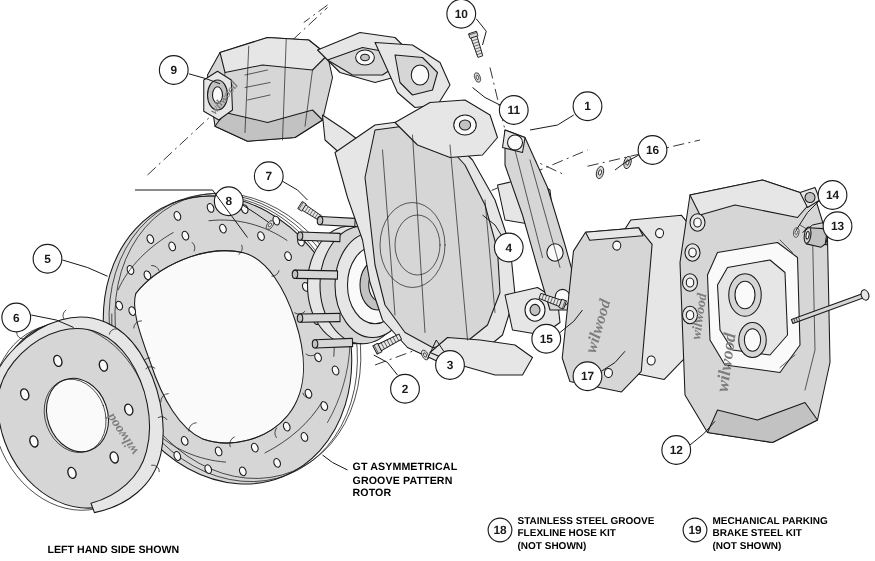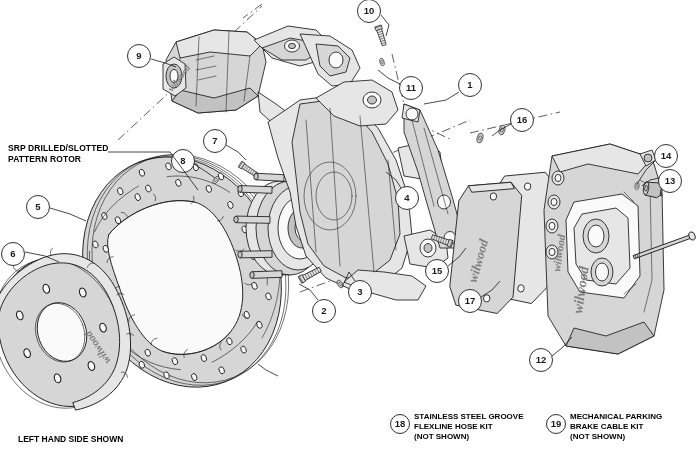--- a/index.html
+++ b/index.html
@@ -3,21 +3,21 @@
 <meta charset="utf-8">
 <style>
   html,body{margin:0;padding:0;background:#ffffff;}
   body{width:700px;height:449px;overflow:hidden;font-family:"Liberation Sans",sans-serif;}
   #stage{position:relative;width:700px;height:449px;background:#fff;}
   #art{position:absolute;left:0;top:0;width:700px;height:449px;}
   .lbl{position:absolute;font-family:"Liberation Sans",sans-serif;font-size:8.5px;font-weight:bold;
        color:#000;line-height:10.5px;letter-spacing:.1px;white-space:pre-line;}
   .klbl{position:absolute;font-family:"Liberation Sans",sans-serif;font-size:8px;font-weight:bold;
         color:#000;line-height:10px;white-space:pre-line;}
-  .foot{position:absolute;font-family:"Liberation Sans",sans-serif;font-size:8.5px;font-weight:bold;color:#000;}
+  .foot{position:absolute;font-family:"Liberation Sans",sans-serif;font-size:8.5px;font-weight:bold;color:#000;margin-left:20px;}
 </style>
 </head>
 <body>
 
 <div id="stage">
 
 <svg id="art" viewBox="0 0 700 449" xmlns="http://www.w3.org/2000/svg">
   <defs>
     <style>
       .ln{fill:none;stroke:#1a1a1a;stroke-width:.85;stroke-linejoin:round;stroke-linecap:round;}
@@ -472,25 +472,26 @@
           <text class="bnum" x="556" y="427.2" font-size="8.5">19</text>
         </g>
       </g>
 
   <g class="lead">
     <path d="M108 152 L170 152 L198 190"></path>
     <path d="M278 376 L266 370 L258 364"></path>
   </g>
 </svg>
 
-<div class="lbl" style="left:8px;top:143px;">SRP DRILLED/SLOTTED
-PATTERN ROTOR</div>
+<div class="lbl" style="left:282px;top:368px;">GT ASYMMETRICAL
+GROOVE PATTERN
+ROTOR</div>
 
 <div class="klbl" style="left:414px;top:412px;">STAINLESS STEEL GROOVE
 FLEXLINE HOSE KIT
 (NOT SHOWN)</div>
 <div class="klbl" style="left:570px;top:412px;">MECHANICAL PARKING
-BRAKE CABLE KIT
+BRAKE STEEL KIT
 (NOT SHOWN)</div>
 
 <div class="foot" style="left:18px;top:434px;">LEFT HAND SIDE SHOWN</div>
 
 </div>
 
 </body></html>

